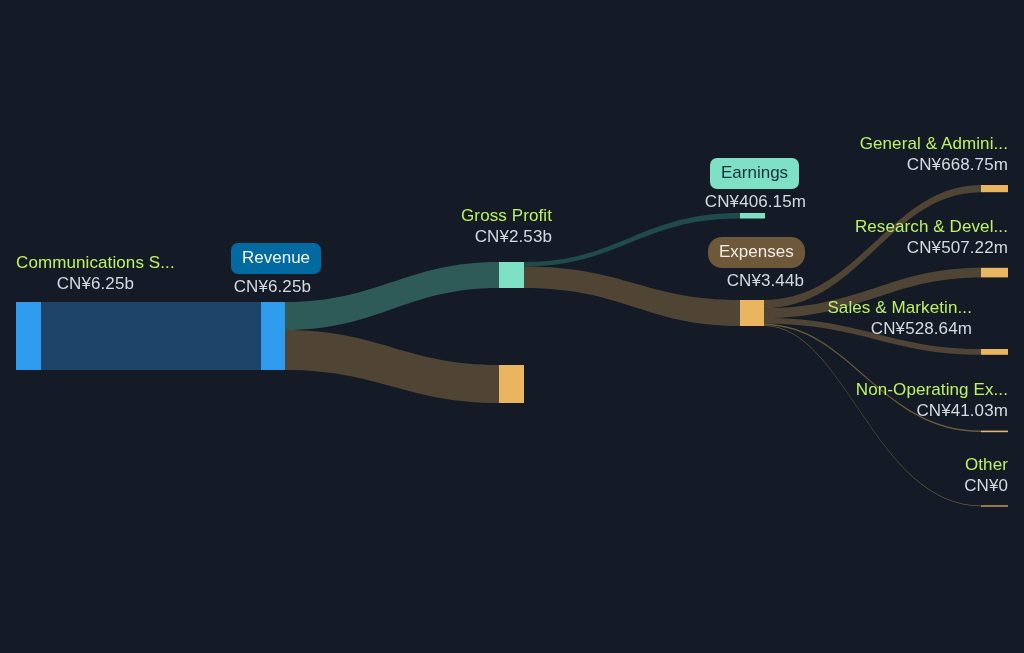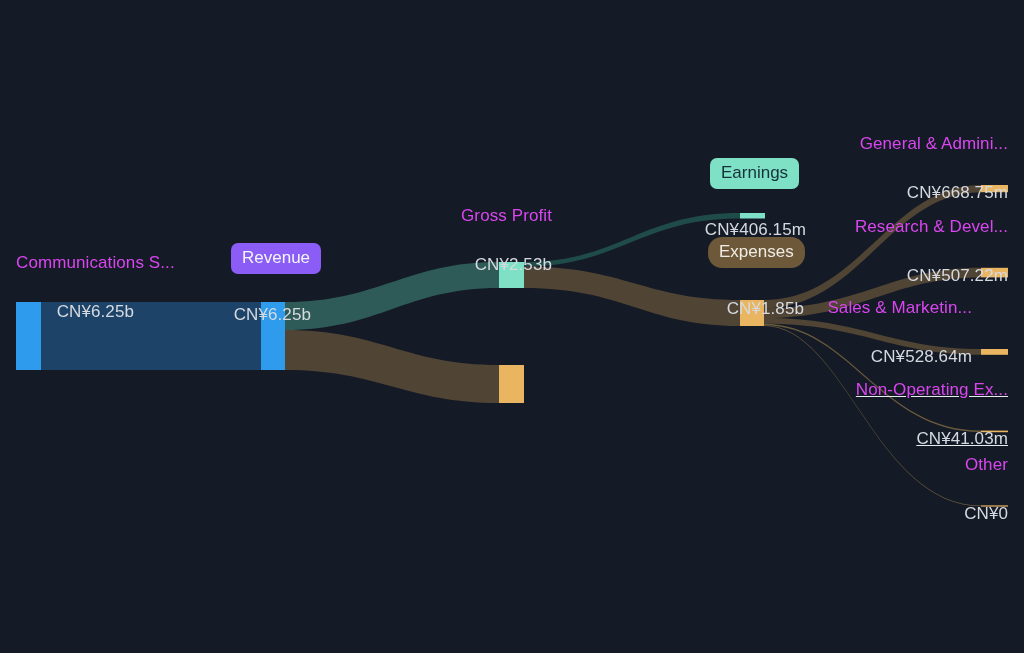--- a/index.html
+++ b/index.html
@@ -26,40 +26,39 @@
   .lbl {
     position: absolute;
     color: #e9ecef;
     font-size: 17px;
     line-height: 21px;
     white-space: nowrap;
     letter-spacing: 0.1px;
   }
   .lbl .name {
     display: block;
-    color: #d946ef;
+    color: #bef264;
   }
   .lbl .val {
     display: block;
     color: #d6dae0;
-    margin-top: 28px;
   }
   .lbl.right { text-align: right; }
   .lbl.left  { text-align: center; }
 
   .badge {
     position: absolute;
     border-radius: 7px;
     font-size: 17px;
     line-height: 20px;
     padding: 5px 11px 6px 11px;
     white-space: nowrap;
     text-align: center;
   }
-  .badge-revenue  { background: #8b5cf6; color: #f2f7fb; }
+  .badge-revenue  { background: #0369a1; color: #f2f7fb; }
   .badge-earnings { background: #7ee0c4; color: #17313a; }
   .badge-expenses { background: #6d5839; color: #f0ece4; }
 </style>
 </head>
 <body>
 
 <div id="stage">
 
   <svg class="sankey" viewBox="0 0 1024 653">
 
@@ -119,39 +118,39 @@
   <div class="lbl right" style="left:312px; top:308px; width:240px;">
   </div>
 
   <div class="badge badge-earnings" style="left:710px; top:158px;">Earnings</div>
   <div class="lbl right" style="left:606px; top:191px; width:200px;">
     <span class="val">CN¥406.15m</span>
   </div>
 
   <div class="badge badge-expenses" style="left:708px; top:237px;border-radius:14px;">Expenses</div>
   <div class="lbl right" style="left:604px; top:270px; width:200px;">
-    <span class="val">CN¥1.85b</span>
+    <span class="val">CN¥3.44b</span>
   </div>
 
   <div class="lbl right" style="left:748px; top:133px; width:260px;">
     <span class="name">General &amp; Admini...</span>
     <span class="val">CN¥668.75m</span>
   </div>
 
   <div class="lbl right" style="left:748px; top:216px; width:260px;">
     <span class="name">Research &amp; Devel...</span>
     <span class="val">CN¥507.22m</span>
   </div>
 
   <div class="lbl right" style="left:712px; top:297px; width:260px;">
     <span class="name">Sales &amp; Marketin...</span>
     <span class="val">CN¥528.64m</span>
   </div>
 
-  <div class="lbl right" style="left:748px; top:379px; width:260px;text-decoration:underline;">
+  <div class="lbl right" style="left:748px; top:379px; width:260px;">
     <span class="name">Non-Operating Ex...</span>
     <span class="val">CN¥41.03m</span>
   </div>
 
   <div class="lbl right" style="left:748px; top:454px; width:260px;">
     <span class="name">Other</span>
     <span class="val">CN¥0</span>
   </div>
 
 </div>

